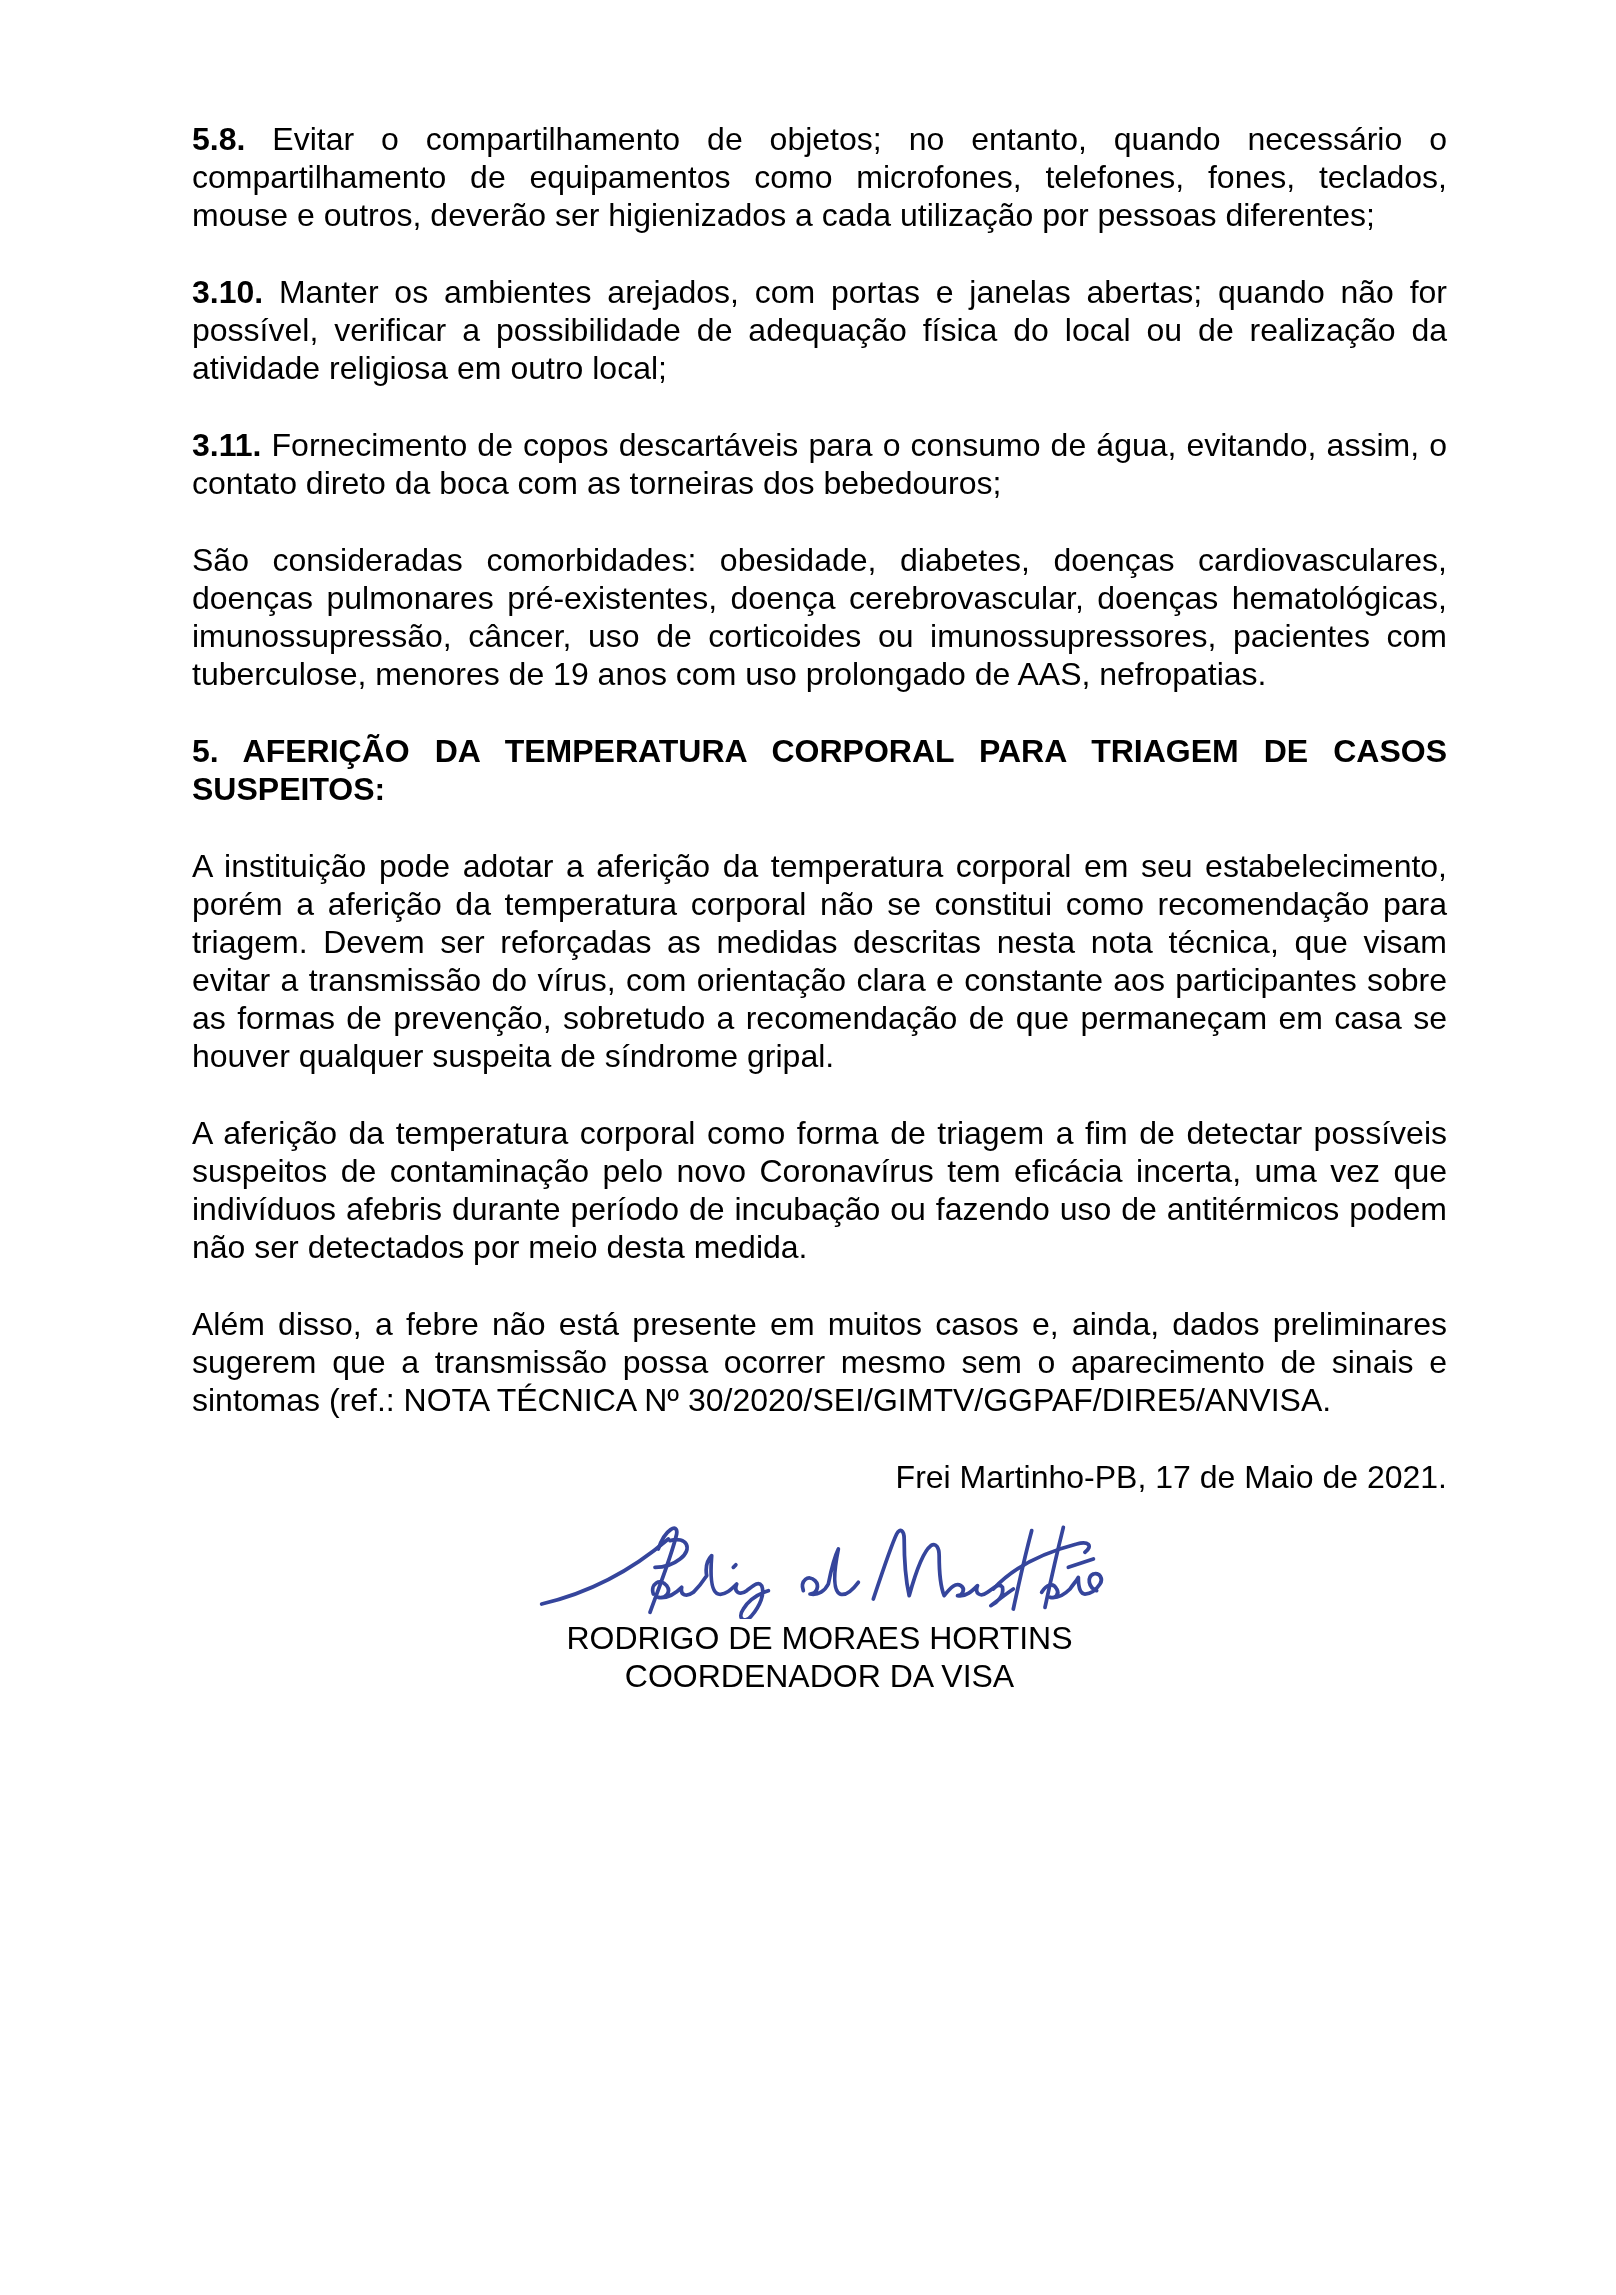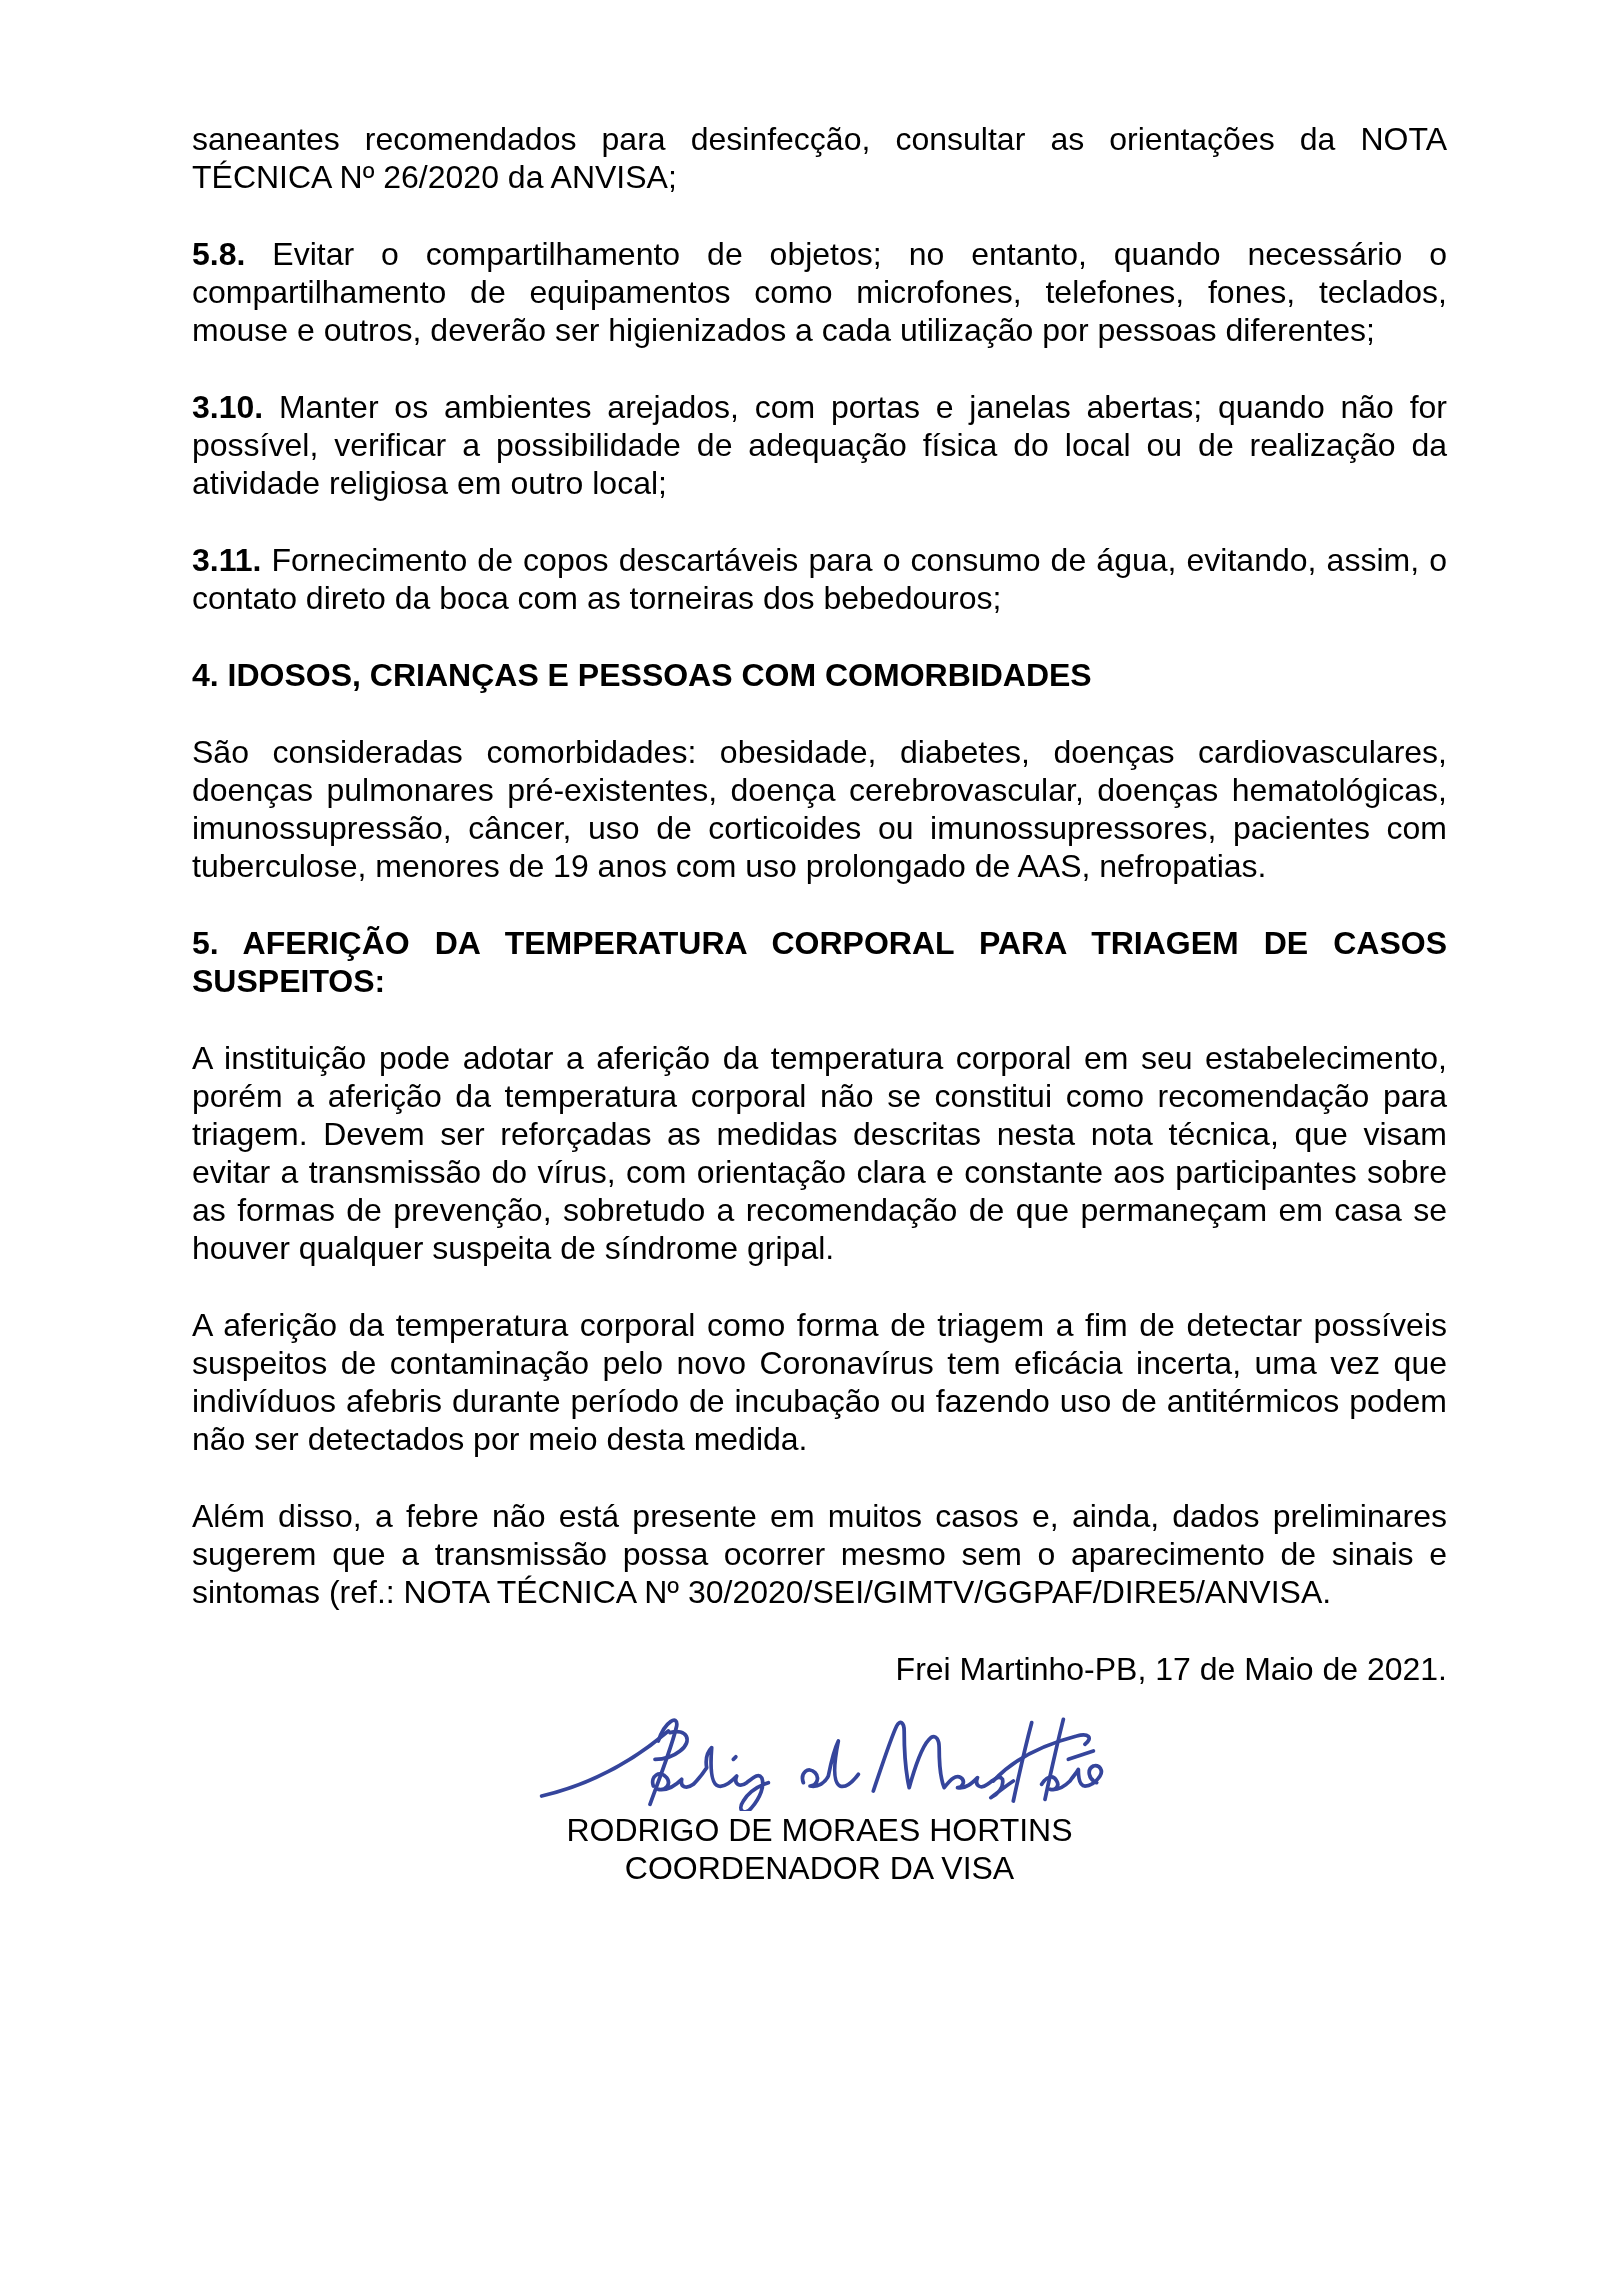--- a/index.html
+++ b/index.html
@@ -33,29 +33,27 @@
     font-size:32px;line-height:38px;
     text-align:center;
     white-space:nowrap;
   }
 </style>
 </head>
 <body>
 
 <div class="content">
 
-  <p class="para">saneantes recomendados para desinfecção, consultar as orientações da NOTA TÉCNICA Nº 26/2020 da ANVISA;</p>
 
   <p class="para"><span class="bold">5.8.</span><span> Evitar o compartilhamento de objetos; no entanto, quando necessário o compartilhamento de equipamentos como microfones, telefones, fones, teclados, mouse e outros, deverão ser higienizados a cada utilização por pessoas diferentes;</span></p>
 
   <p class="para"><span class="bold">3.10.</span><span> Manter os ambientes arejados, com portas e janelas abertas; quando não for possível, verificar a possibilidade de adequação física do local ou de realização da atividade religiosa em outro local;</span></p>
 
   <p class="para"><span class="bold">3.11.</span><span> Fornecimento de copos descartáveis para o consumo de água, evitando, assim, o contato direto da boca com as torneiras dos bebedouros;</span></p>
 
-  <p class="para heading">4. IDOSOS, CRIANÇAS E PESSOAS COM COMORBIDADES</p>
 
 
   <p class="para">São consideradas comorbidades: obesidade, diabetes, doenças cardiovasculares, doenças pulmonares pré-existentes, doença cerebrovascular, doenças hematológicas, imunossupressão, câncer, uso de corticoides ou imunossupressores, pacientes com tuberculose, menores de 19 anos com uso prolongado de AAS, nefropatias.</p>
 
   <p class="para heading">5. AFERIÇÃO DA TEMPERATURA CORPORAL PARA TRIAGEM DE CASOS SUSPEITOS:</p>
 
   <p class="para">A instituição pode adotar a aferição da temperatura corporal em seu estabelecimento, porém a aferição da temperatura corporal não se constitui como recomendação para triagem. Devem ser reforçadas as medidas descritas nesta nota técnica, que visam evitar a transmissão do vírus, com orientação clara e constante aos participantes sobre as formas de prevenção, sobretudo a recomendação de que permaneçam em casa se houver qualquer suspeita de síndrome gripal.</p>
 
   <p class="para">A aferição da temperatura corporal como forma de triagem a fim de detectar possíveis suspeitos de contaminação pelo novo Coronavírus tem eficácia incerta, uma vez que indivíduos afebris durante período de incubação ou fazendo uso de antitérmicos podem não ser detectados por meio desta medida.</p>
 

